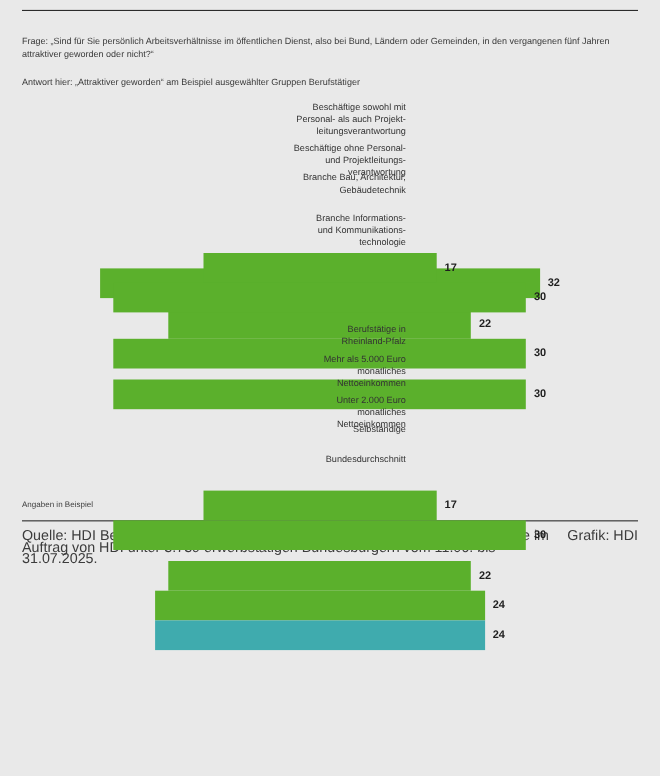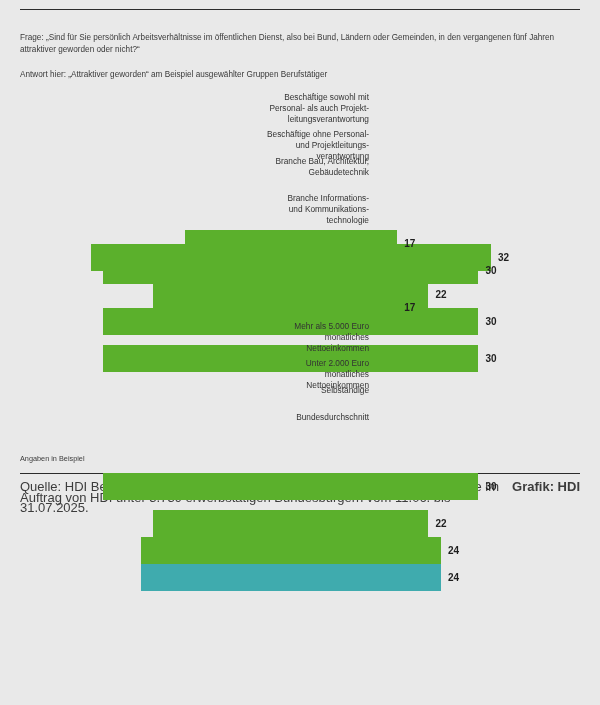--- a/index.html
+++ b/index.html
@@ -108,21 +108,21 @@
     background: #2b2b2b;
   }
   .source-row {
     display: flex;
     padding: 8px 20px 0 20px;
     font-size: 13px;
     color: #3c3c3c;
     line-height: 10.5px;
   }
   .source-text { flex: 1 1 auto; padding-right: 10px; }
-  .credit-text { flex: 0 0 auto; text-align: left; font-weight: bold; }
+  .credit-text { flex: 0 0 auto; text-align: left; }
 </style>
 </head>
 <body>
 
 <div class="page">
 
 
   <div class="rule-top"></div>
 
   <div class="question-block">
@@ -173,20 +173,22 @@
           <div class="bar-value">17</div>
         </div>
       </div>
       <div class="row gap-large">
         <div class="bar-area">
           <div class="bar" style="background: rgb(91, 176, 44); width: 375px;"></div>
           <div class="bar-value">30</div>
         </div>
       </div>
       <div class="row gap-small">
+        <div class="cat-label">Berufstätige in
+Rheinland-Pfalz</div>
         <div class="bar-area">
           <div class="bar" style="background: rgb(91, 176, 44); width: 212.5px;"></div>
           <div class="bar-value">17</div>
         </div>
       </div>
       <div class="row gap-large">
         <div class="cat-label">Mehr als 5.000 Euro
 monatliches
 Nettoeinkommen</div>
         <div class="bar-area">

